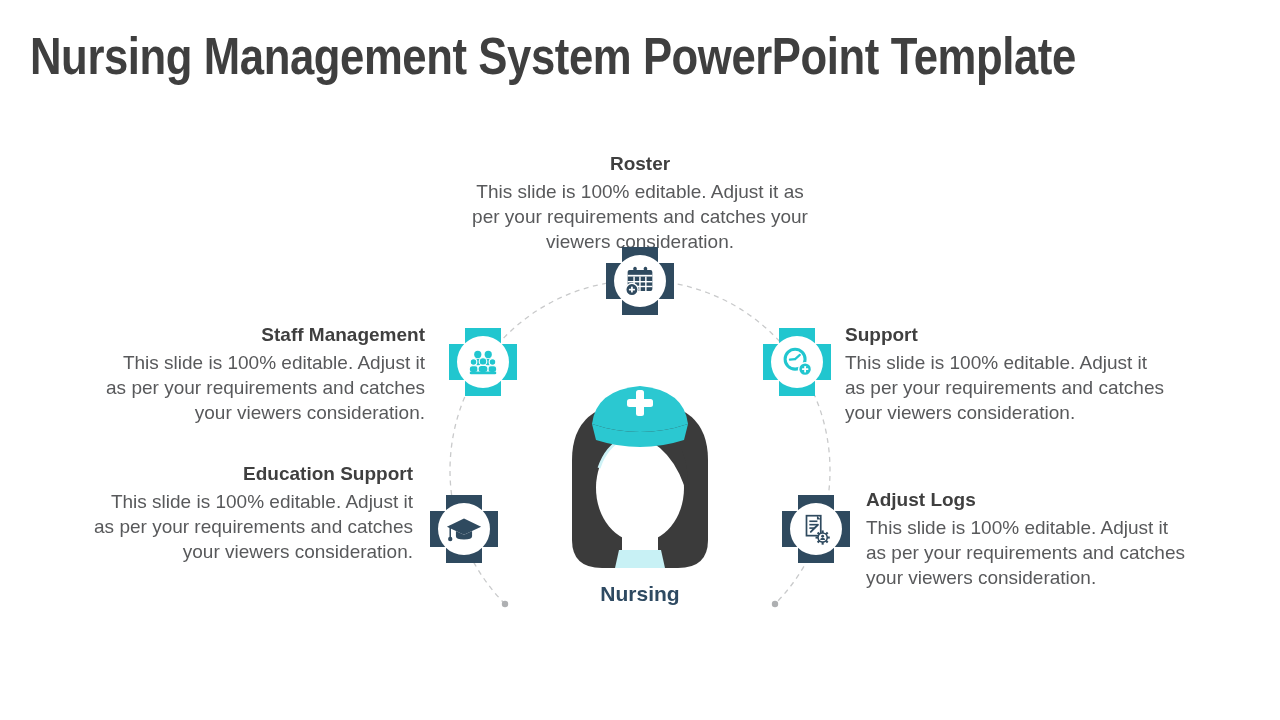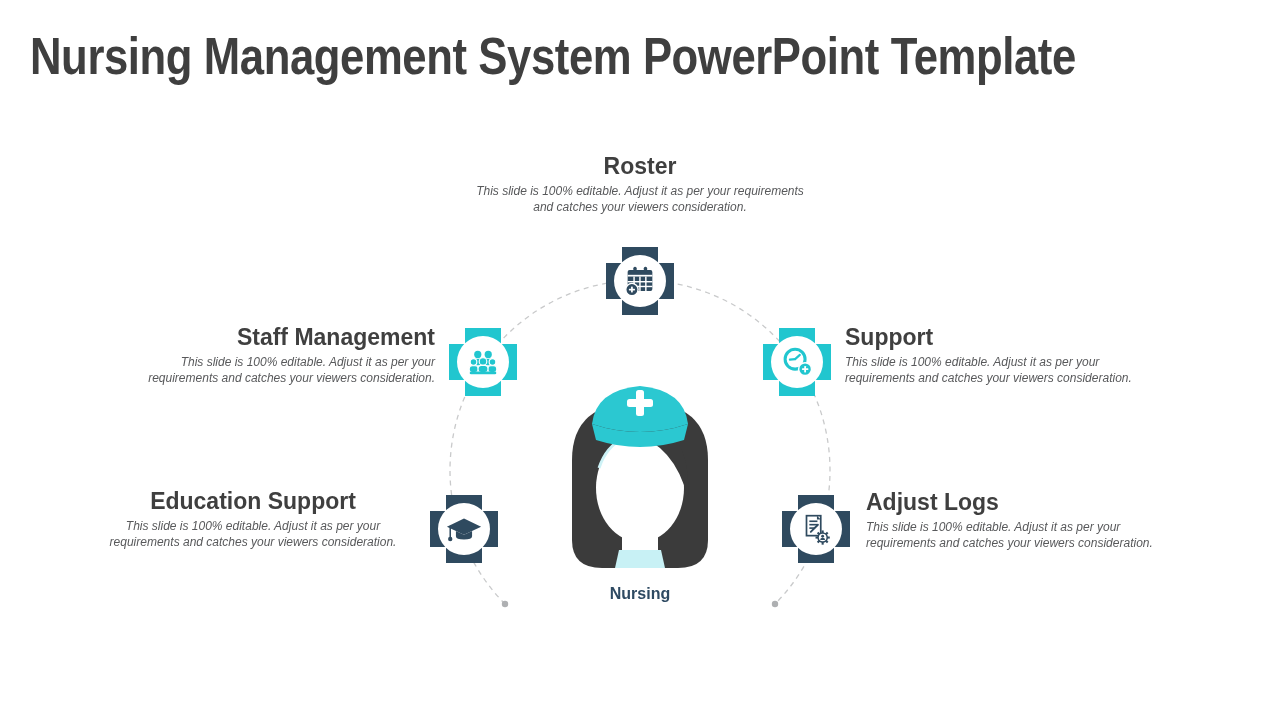--- a/index.html
+++ b/index.html
@@ -27,27 +27,27 @@
     position:absolute; left:8px; top:8px; width:52px; height:52px;
     background:#ffffff; border-radius:50%;
     display:flex; align-items:center; justify-content:center;
   }
 
   
   .label-block { position:absolute; z-index:2; width:320px; }
   .label-block.align-c { text-align:center; }
   .label-block.align-r { text-align:right; }
   .label-block.align-l { text-align:left; }
-  .lb-title { font-size:23px; font-weight:700; color:#3F3F3F; margin-bottom:4px; }
-  .lb-desc  { font-size:12px; font-style:italic; color:#58595B; line-height:1.32; }
+  .lb-title { font-size:19px; font-weight:700; color:#3F3F3F; margin-bottom:4px; }
+  .lb-desc  { font-size:19px; color:#58595B; line-height:1.32; }
 
   .center-label {
     position:absolute; left:470px; top:577px; width:340px; z-index:2;
     text-align:center; color:#2E4A62; font-weight:700;
-    font-size:16px; line-height:33px;
+    font-size:21px; line-height:33px;
   }
 </style>
 </head>
 <body>
 
 <div class="slide-title">Nursing Management System PowerPoint Template</div>
 
 <svg class="bg-svg" width="1280" height="720" viewBox="0 0 1280 720">
   <path d="M 505 604 A 190 190 0 1 1 775 604" fill="none" stroke="#C9CACB" stroke-width="1.3" stroke-dasharray="5 4.5"></path>
   <circle cx="505" cy="604" r="3.2" fill="#AEB0B2"></circle>
@@ -94,21 +94,21 @@
       <rect x="25.4" y="15.3" width="1.5" height="15.2" fill="#ffffff"></rect>
       <rect x="7" y="20" width="26" height="1.5" fill="#ffffff"></rect>
       <rect x="7" y="25" width="26" height="1.5" fill="#ffffff"></rect>
       <circle cx="11.5" cy="29" r="6.5" fill="#2F4A5F" stroke="#ffffff" stroke-width="1.5"></circle>
       <rect x="10.6" y="25.8" width="1.8" height="6.4" rx="0.5" fill="#ffffff"></rect>
       <rect x="8.3" y="28.1" width="6.4" height="1.8" rx="0.5" fill="#ffffff"></rect>
     </svg>
   </span>
 </div>
 
-<div class="label-block align-r" style="left:115px; top:324px;">
+<div class="label-block align-r" style="left:105px; top:324px;">
   <div class="lb-title">Staff Management</div>
   <div class="lb-desc">This slide is 100% editable. Adjust it as per your requirements and catches your viewers consideration.</div>
 </div>
 <div class="node teal" style="left:449px; top:328px;">
   <span class="arm-v"></span>
   <span class="arm-h"></span>
   <span class="disc">
     <svg width="38" height="38" viewBox="0 0 40 40">
       <circle cx="14.5" cy="12" r="3.8" fill="#21C6CF"></circle>
       <circle cx="25.5" cy="12" r="3.8" fill="#21C6CF"></circle>
@@ -137,21 +137,21 @@
       <circle cx="18" cy="17" r="10.5" fill="none" stroke="#21C6CF" stroke-width="3.2"></circle>
       <line x1="18" y1="17" x2="23" y2="12.5" stroke="#21C6CF" stroke-width="2.2" stroke-linecap="round"></line>
       <line x1="18" y1="17" x2="12.5" y2="17.5" stroke="#21C6CF" stroke-width="2.2" stroke-linecap="round"></line>
       <circle cx="28.5" cy="27.5" r="6.8" fill="#21C6CF" stroke="#ffffff" stroke-width="1.6"></circle>
       <rect x="27.6" y="24.2" width="1.9" height="6.8" rx="0.5" fill="#ffffff"></rect>
       <rect x="25.2" y="26.6" width="6.8" height="1.9" rx="0.5" fill="#ffffff"></rect>
     </svg>
   </span>
 </div>
 
-<div class="label-block align-r" style="left:93px; top:488px;text-align:center;">
+<div class="label-block align-r" style="left:93px; top:463px;">
   <div class="lb-title">Education Support</div>
   <div class="lb-desc">This slide is 100% editable. Adjust it as per your requirements and catches your viewers consideration.</div>
 </div>
 <div class="node navy" style="left:430px; top:495px;">
   <span class="arm-v"></span>
   <span class="arm-h"></span>
   <span class="disc">
     <svg width="38" height="38" viewBox="0 0 40 40">
       <polygon points="20,9 38,17.5 20,26 2,17.5" fill="#2F4A5F"></polygon>
       <path d="M 11.5 22 L 11.5 27.5 Q 11.5 31 20 31 Q 28.5 31 28.5 27.5 L 28.5 22 L 20 26 Z" fill="#2F4A5F"></path>

